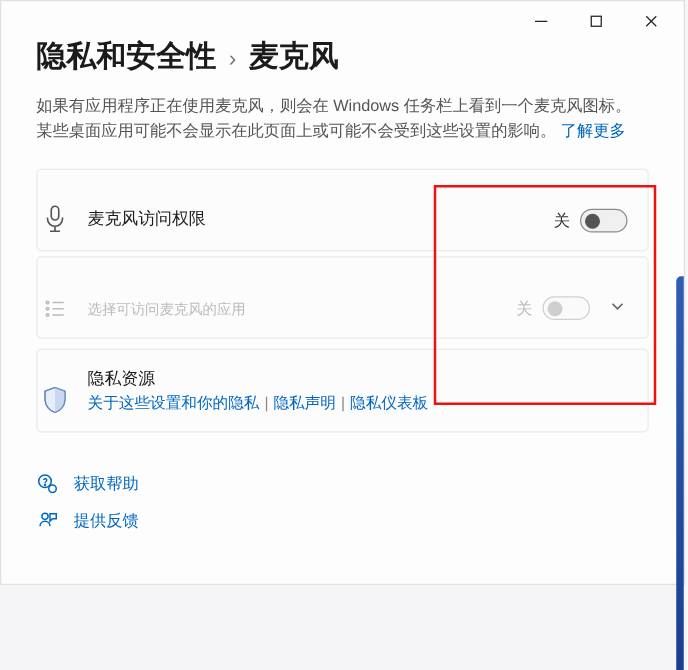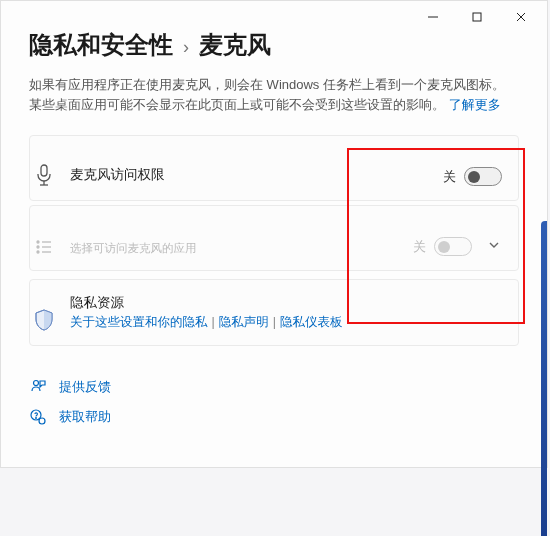--- a/index.html
+++ b/index.html
@@ -281,37 +281,37 @@
         <div class="links-row">
           <span class="link">关于这些设置和你的隐私</span><span class="sep">|</span><span class="link">隐私声明</span><span class="sep">|</span><span class="link">隐私仪表板</span>
         </div>
       </div>
     </div>
 
     <div class="footer-links">
       <div class="footer-item">
         <span class="footer-icon">
           <svg width="16" height="16" viewBox="0 0 16 16" fill="none" stroke="#0067c0" stroke-width="1.2">
-            <circle cx="6" cy="4" r="2.5"></circle>
-            <path d="M2 12 c0-2.5 2-4 4-4 s4 1.5 4 4"></path>
-            <path d="M10 2 h5 v4 h-3 l-2 2 z"></path>
-          </svg>
-        </span>
-        <span>提供反馈</span>
-      </div>
-      <div class="footer-item">
-        <span class="footer-icon">
-          <svg width="16" height="16" viewBox="0 0 16 16" fill="none" stroke="#0067c0" stroke-width="1.2">
             <circle cx="6" cy="6" r="5"></circle>
             <path d="M5 5 a1.2 1.2 0 1 1 2 1 c-0.6 0.4 -1 0.7 -1 1.5"></path>
             <circle cx="6" cy="9" r="0.4" fill="#0067c0"></circle>
             <circle cx="12" cy="12" r="3"></circle>
           </svg>
         </span>
         <span>获取帮助</span>
       </div>
+      <div class="footer-item">
+        <span class="footer-icon">
+          <svg width="16" height="16" viewBox="0 0 16 16" fill="none" stroke="#0067c0" stroke-width="1.2">
+            <circle cx="6" cy="4" r="2.5"></circle>
+            <path d="M2 12 c0-2.5 2-4 4-4 s4 1.5 4 4"></path>
+            <path d="M10 2 h5 v4 h-3 l-2 2 z"></path>
+          </svg>
+        </span>
+        <span>提供反馈</span>
+      </div>
     </div>
 
   </div>
 
   <div class="highlight-box" style="left:346px;top:147px;width:178px;height:176px;"></div>
   <div class="right-edge"></div>
 </div>
 
 </body></html>

